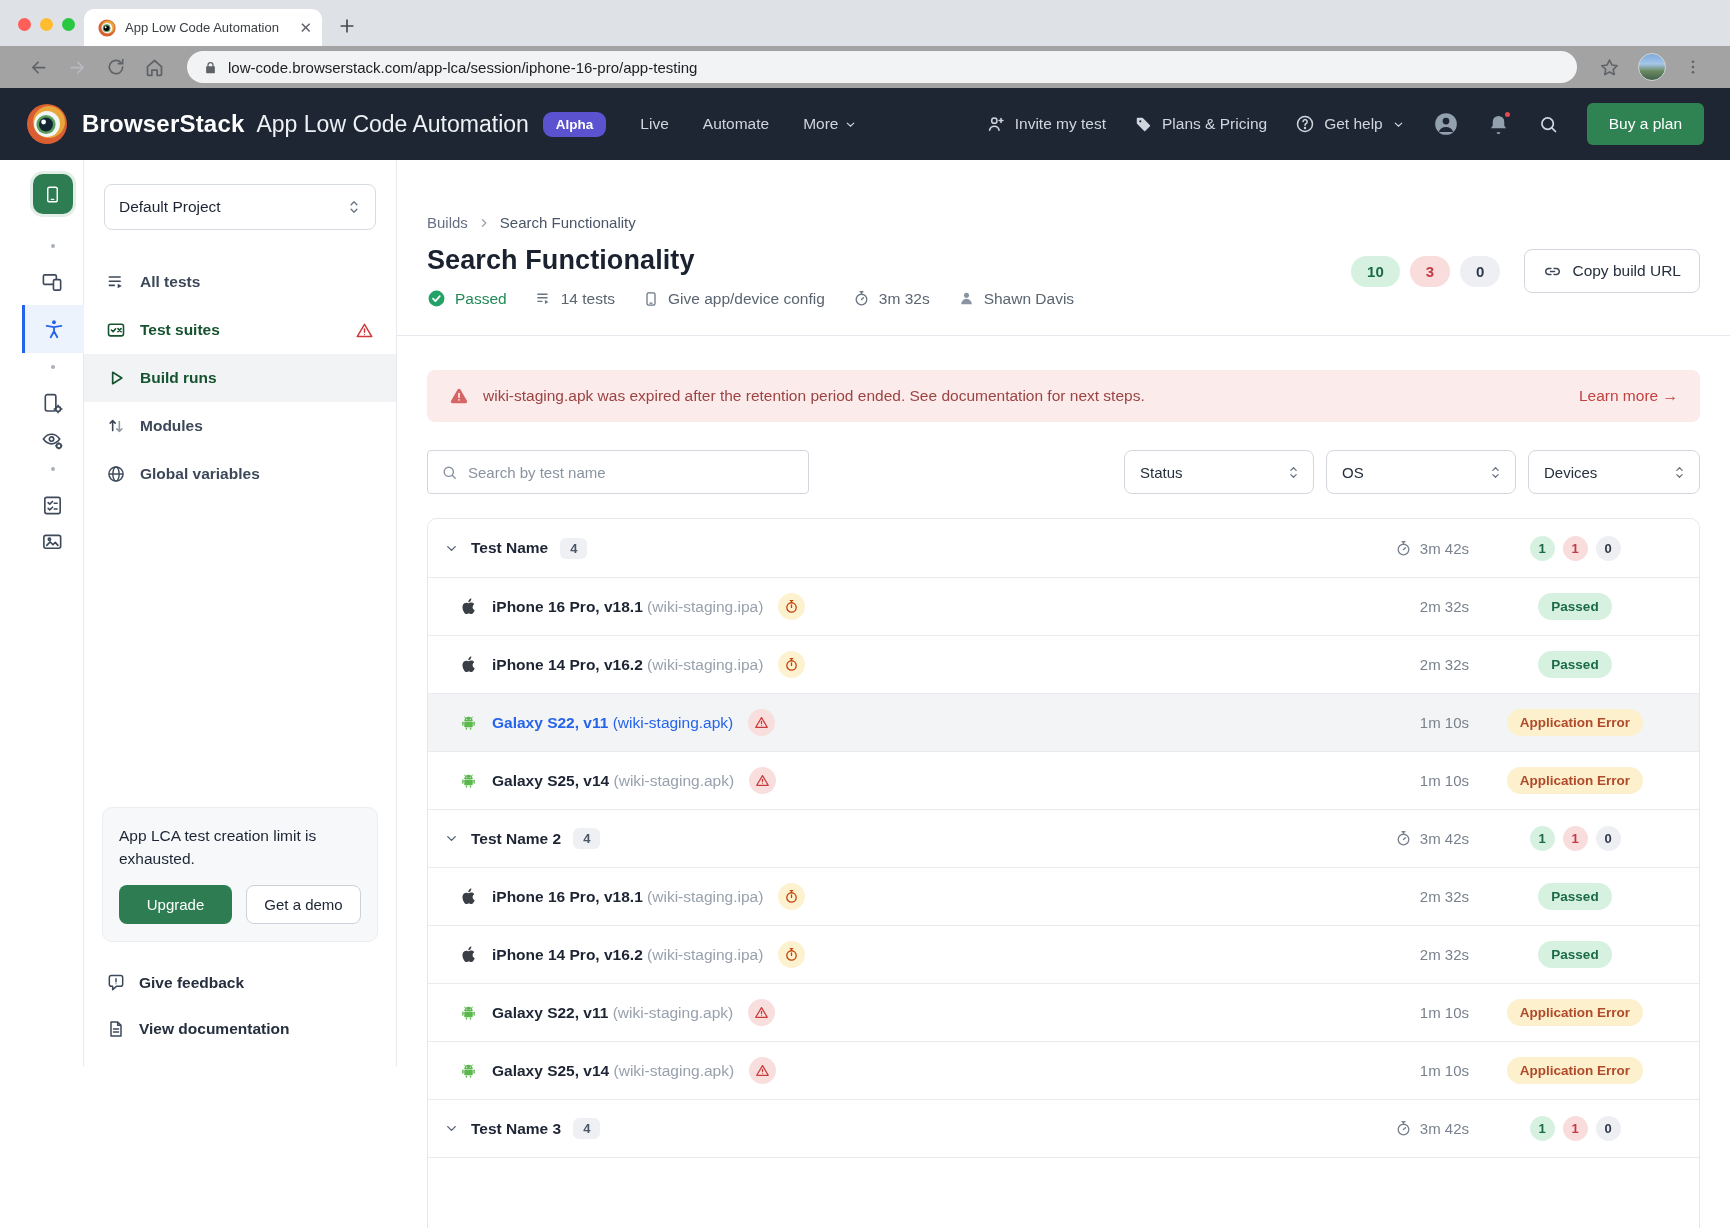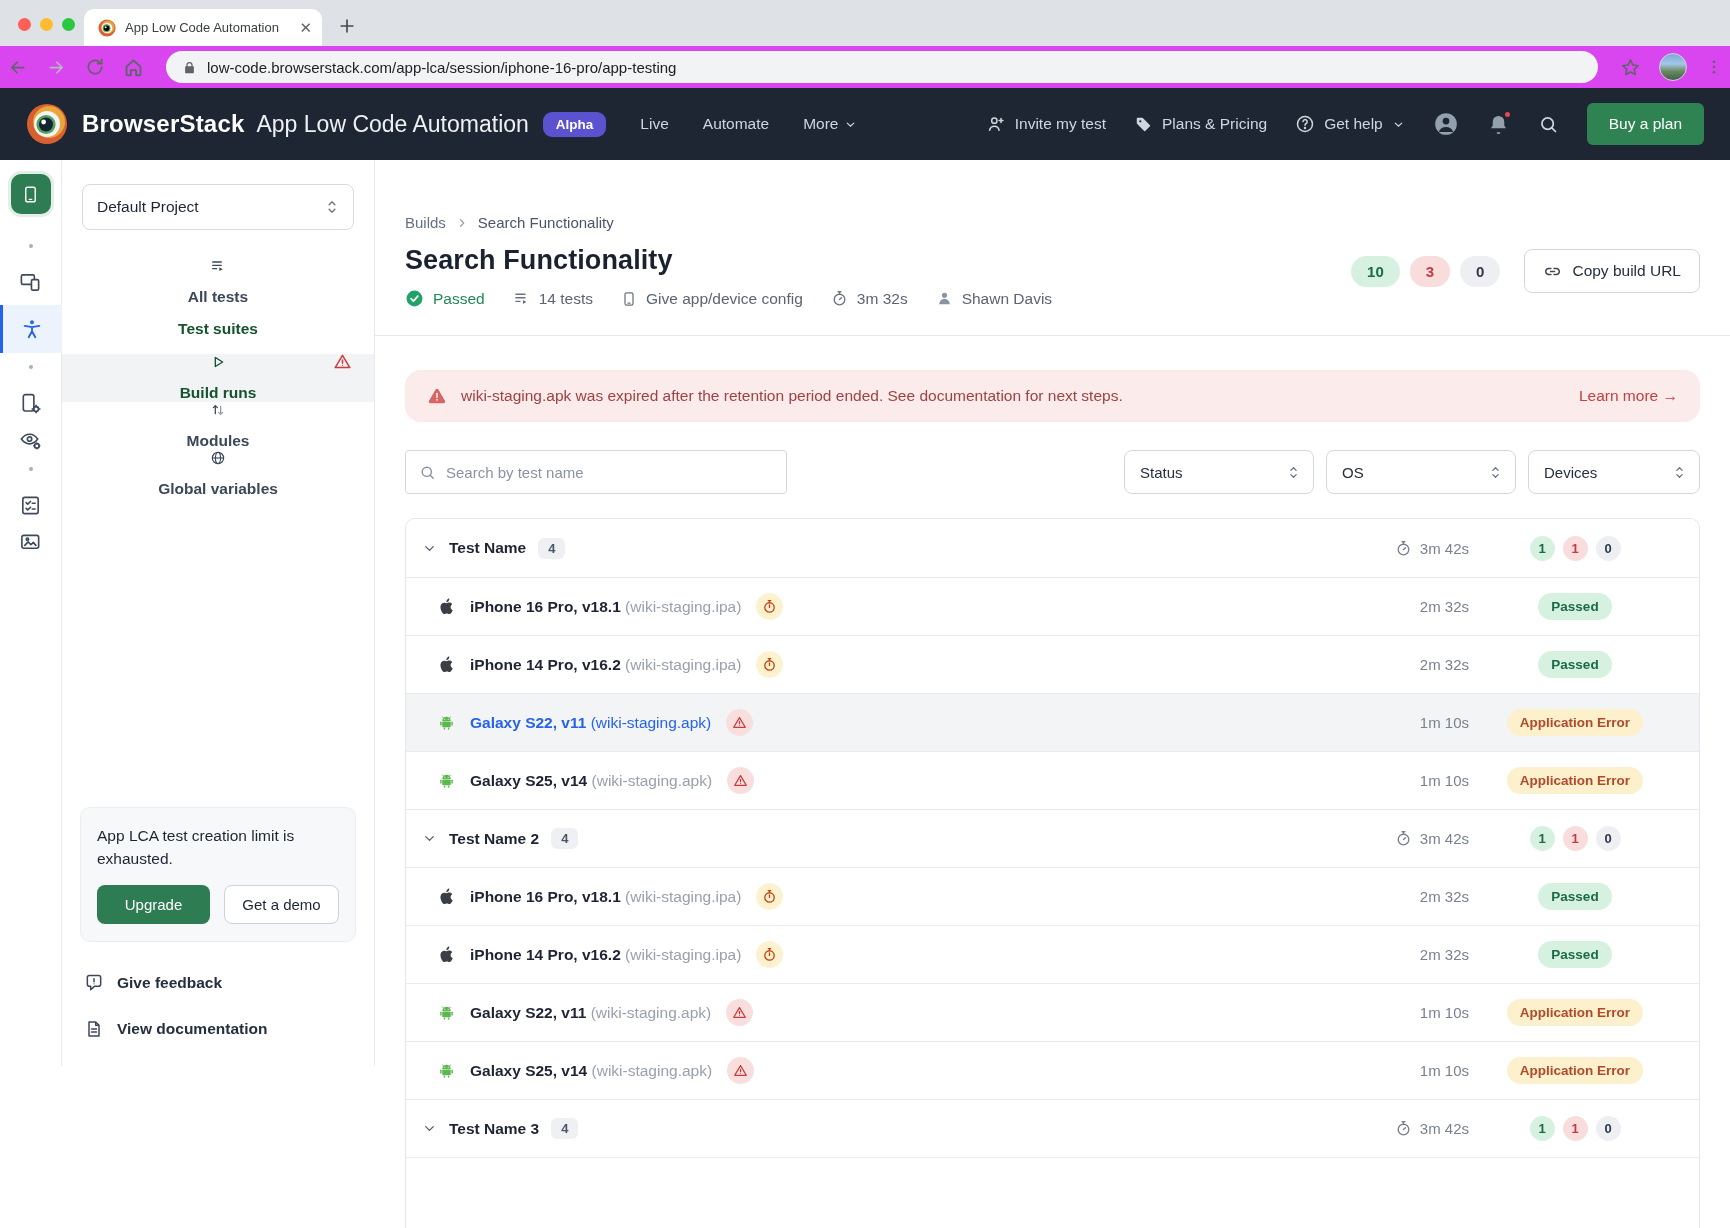--- a/index.html
+++ b/index.html
@@ -10,21 +10,21 @@
   
   .tabstrip { height:46px; background:#dee1e6; display:flex; align-items:flex-end; position:relative; }
   .lights { position:absolute; left:18px; top:18px; display:flex; gap:9px; }
   .light { width:13px; height:13px; border-radius:50%; }
   .light.red{background:#ff5f57}.light.yellow{background:#febc2e}.light.green{background:#28c840}
   .tab { margin-left:84px; width:238px; height:37px; background:#fff; border-radius:10px 10px 0 0;
          display:flex; align-items:center; padding:0 10px 0 14px; gap:9px; }
   .tab-title { font-size:13px; color:#3c4043; flex:1; white-space:nowrap; overflow:hidden; }
   .tab-close { color:#5f6368; font-size:15px; cursor:default; }
   .newtab { margin:0 0 9px 14px; color:#45494d; }
-  .toolbar { height:42px; background:#d946ef; display:flex; align-items:center; padding:0 7px; gap:18px; }
+  .toolbar { height:42px; background:#a3a3a3; display:flex; align-items:center; padding:0 28px; gap:18px; }
   .nav-ic { display:flex; align-items:center; color:#5f6368; }
   .nav-ic.disabled { color:#b6babf; }
   .urlbar { flex:1; height:32px; background:#f1f3f4; border-radius:16px; display:flex; align-items:center;
             padding:0 16px; gap:10px; margin:0 4px; }
   .url-text { font-size:15px; color:#202124; }
   .avatar { width:28px; height:28px; border-radius:50%;
             background:linear-gradient(180deg,#7da9da 0%,#a5c6e9 38%,#6b8a60 66%,#41604b 100%);
             border:1px solid #d0d3d7; }
 
   
@@ -38,39 +38,39 @@
   .topnav .nav-item { display:flex; align-items:center; gap:6px; cursor:pointer; }
   .hdr-right { margin-left:auto; display:flex; align-items:center; gap:28px; font-size:15.5px; }
   .hdr-link { display:flex; align-items:center; gap:9px; cursor:pointer; }
   .bell-wrap { position:relative; display:flex; }
   .bell-dot { position:absolute; top:-3px; right:-2px; width:9px; height:9px; background:#e5484d;
               border-radius:50%; border:2px solid #1e2634; }
   .cta { background:#2f8352; color:#fff; border:none; font-size:15.5px; font-weight:500;
          padding:12px 22px; border-radius:6px; cursor:pointer; font-family:inherit; }
 
   
-  .appbody { display:flex; height:906px; }
+  .appbody { display:flex; height:906px;padding-left:22px; }
 
   .rail { width:62px; border-right:1px solid #e7e9ee; display:flex; flex-direction:column;
           align-items:center; padding-top:14px; flex-shrink:0; }
   .rail-tile { width:40px; height:40px; background:#2e7d52; border-radius:10px; display:flex;
                align-items:center; justify-content:center; box-shadow:0 0 0 3px #e2eee7; margin-bottom:22px; }
   .rail-dot { width:4px; height:4px; background:#a7b0bb; border-radius:50%; margin:8px 0 16px; }
   .rail-ic { color:#3e4a5b; margin:7px 0; display:flex; }
   .rail-active { width:62px; display:flex; justify-content:center; padding:13px 0; background:#edf3fd;
                  border-left:3px solid #2563eb; margin:4px 0; }
 
   .sidebar { width:313px; border-right:1px solid #e7e9ee; display:flex; flex-direction:column;
              padding-top:24px; flex-shrink:0; }
   .proj-select { margin:0 20px; height:46px; border:1px solid #d6dbe1; border-radius:8px; display:flex;
                  align-items:center; padding:0 14px; font-size:15.5px; color:#1d2433; cursor:pointer; }
   .proj-select .grow { flex:1; }
   .side-menu { margin-top:28px; }
   .side-item { height:48px; display:flex; align-items:center; gap:14px; padding:0 22px;
-               font-size:15.5px; font-weight:600; color:#3c4859; cursor:pointer;flex-direction:column; }
+               font-size:15.5px; font-weight:600; color:#3c4859; cursor:pointer; }
   .side-item.blue { color:#14532d; }
   .side-item.bgsel { background:#f1f3f5; }
   .side-item .warn { margin-left:auto; color:#cf3b3b; display:flex; }
   .side-bottom { margin-top:auto; padding:0 18px 14px; }
   .limit-card { background:#f7f8fa; border:1px solid #ebedf0; border-radius:10px; padding:17px 16px; }
   .limit-text { font-size:15.5px; color:#1d2433; line-height:1.45; }
   .limit-btns { display:flex; gap:14px; margin-top:15px; }
   .btn-upgrade { flex:1; height:39px; background:#2e7d52; color:#fff; border:none; border-radius:8px;
                  font-size:15px; font-weight:500; font-family:inherit; cursor:pointer; }
   .btn-demo { flex:1; height:39px; background:#fff; color:#1d2433; border:1px solid #ccd2d9;
@@ -91,21 +91,21 @@
   .head-right { margin-left:auto; display:flex; align-items:center; gap:10px; margin-top:4px; }
   .pill { border-radius:999px; font-size:15px; font-weight:600; padding:7px 16px; }
   .pill.green { background:#d7f1e1; color:#1a6b44; }
   .pill.red { background:#f9dcdc; color:#c23b47; }
   .pill.gray { background:#edeff2; color:#30394a; }
   .copy-btn { display:flex; align-items:center; gap:10px; height:44px; padding:0 18px; margin-left:14px;
               background:#fff; border:1px solid #d3d8de; border-radius:8px; font-size:15.5px; font-weight:500;
               color:#252f3e; font-family:inherit; cursor:pointer; }
   .head-divider { border-bottom:1px solid #e7e9ee; margin:27px -30px 0; }
 
-  .banner { margin-top:34px; height:52px; background:#fbebea; border-radius:16px; display:flex;
+  .banner { margin-top:34px; height:52px; background:#fbebea; border-radius:8px; display:flex;
             align-items:center; gap:14px; padding:0 22px; }
   .banner-text { font-size:15.5px; font-weight:500; color:#9d4343; }
   .banner-link { margin-left:auto; font-size:15.5px; font-weight:500; color:#c24141; cursor:pointer; }
 
   .filters { display:flex; align-items:center; margin-top:28px; gap:12px; }
   .searchbox { width:382px; height:44px; border:1px solid #d3d8de; border-radius:4px; display:flex;
                align-items:center; padding:0 13px; gap:10px; color:#8a93a0; }
   .searchbox input { border:none; outline:none; flex:1; font-size:15px; font-family:inherit; color:#252f3e;
                      background:transparent; }
   .searchbox input::placeholder { color:#8a93a0; }

